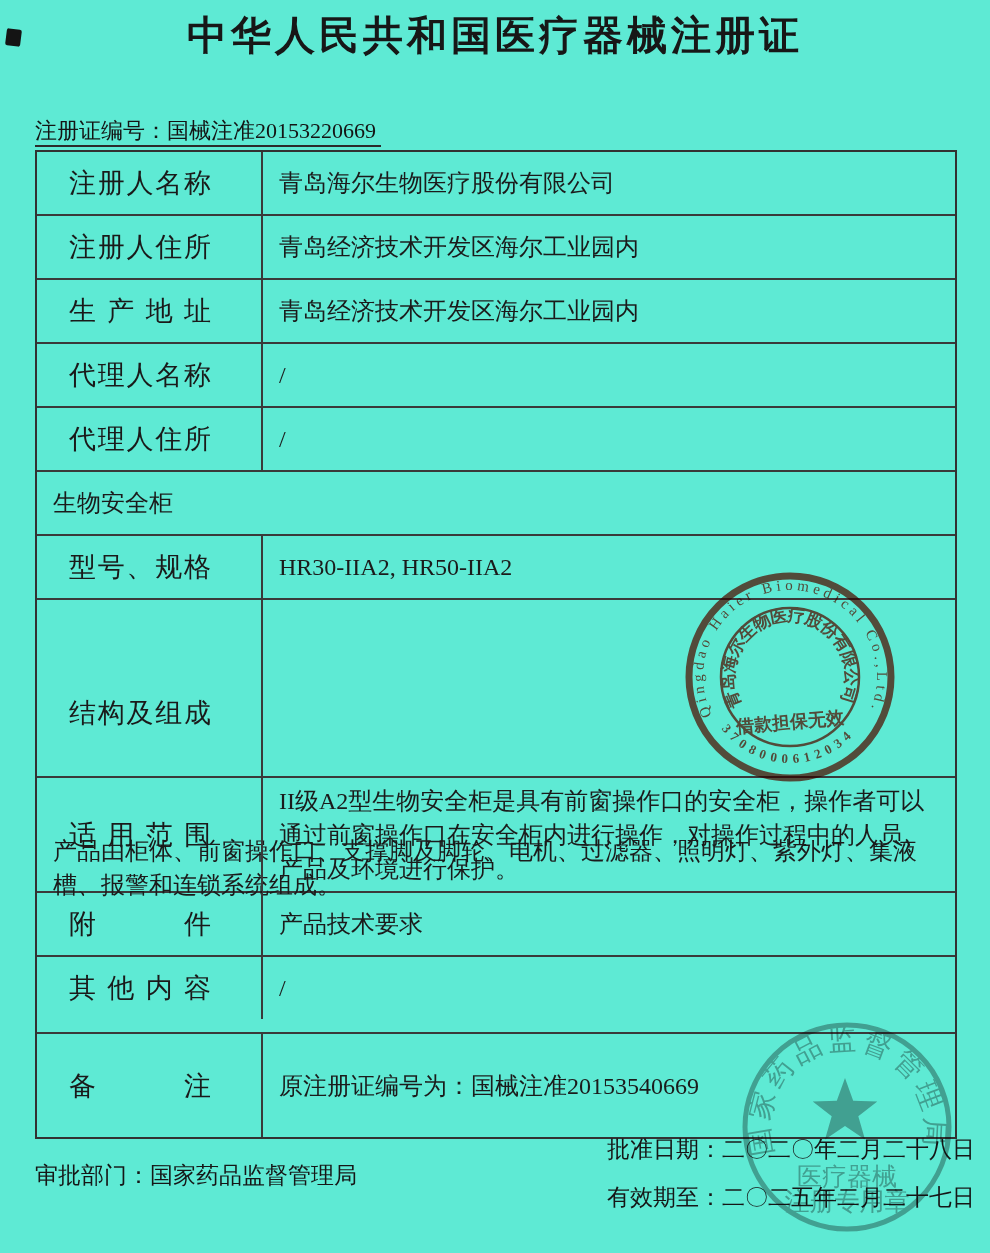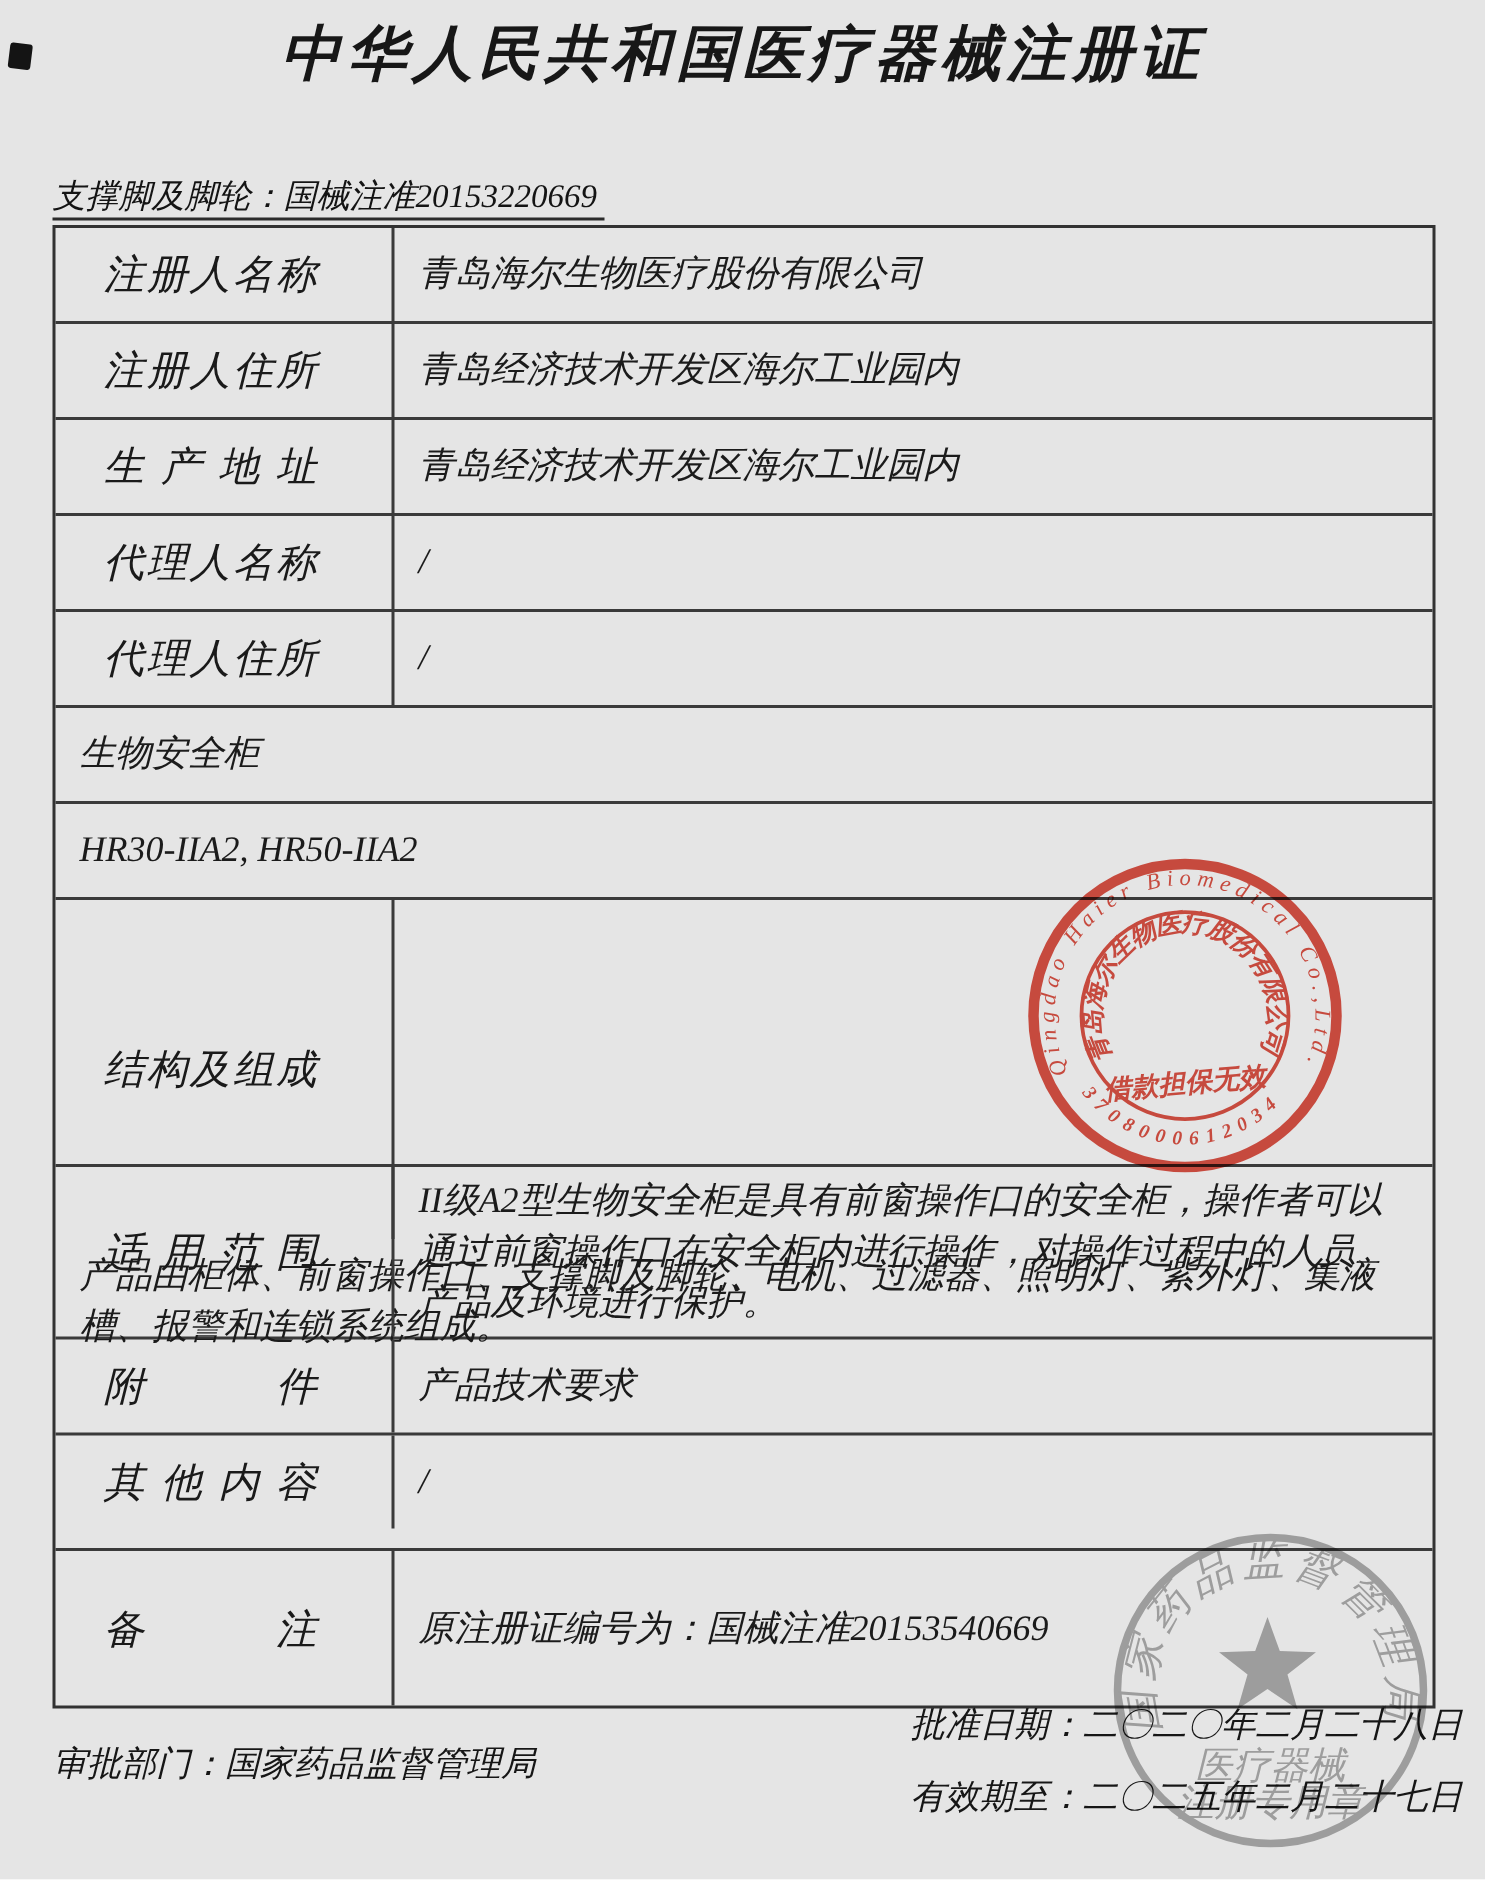--- a/index.html
+++ b/index.html
@@ -1,20 +1,19 @@
 <!DOCTYPE html>
 <html><head>
 <meta charset="utf-8">
 <style>
   html,body { margin:0; padding:0; background:#ffffff; }
   .page {
-    position:relative; width:990px; height:1253px; background:#e5e5e5;
+    position:relative; width:990px; height:1253px; background:#5eead4;
     overflow:hidden; color:#1a1a1a;
     font-family:"Liberation Serif", serif;
-    font-style:italic;
   }
   .scan-blob {
     position:absolute; left:6px; top:29px; width:15px; height:17px;
     background:#141414; transform:rotate(7deg); border-radius:2px;
   }
   .title {
     position:absolute; top:8px; left:0; width:100%; margin:0;
     text-align:center; font-family:"Liberation Sans", sans-serif;
     font-weight:700; font-size:40px; letter-spacing:4px; color:#171717;
   }
@@ -67,21 +66,21 @@
 <body>
 
 <div class="page">
 
   <div class="scan-blob"></div>
 
   <h1 class="title">中华人民共和国医疗器械注册证</h1>
 
   <div class="reg-line">
     <span class="reg-underline">
-      <span>支撑脚及脚轮：</span><span>国械注准20153220669</span>
+      <span>注册证编号：</span><span>国械注准20153220669</span>
     </span>
   </div>
 
   <div class="cert-table">
     <div class="row h-s">
       <div class="cell-label">
           <span class="label-text">注册人名称</span>
         </div>
       <div class="cell-value">
           <span>青岛海尔生物医疗股份有限公司</span>
@@ -118,20 +117,23 @@
       <div class="cell-value">
           <span>/</span>
         </div>
     </div>
     <div class="row h-s">
       <div class="cell-value">
           <span>生物安全柜</span>
         </div>
     </div>
     <div class="row h-s">
+      <div class="cell-label">
+          <span class="label-text">型号、规格</span>
+        </div>
       <div class="cell-value">
           <span>HR30-IIA2, HR50-IIA2</span>
         </div>
     </div>
     <div class="row h-xl">
       <div class="cell-label">
           <span class="label-text">结构及组成</span>
         </div>
       <div class="cell-value">
           <span>产品由柜体、前窗操作口、支撑脚及脚轮、电机、过滤器、照明灯、紫外灯、集液槽、报警和连锁系统组成。</span>

